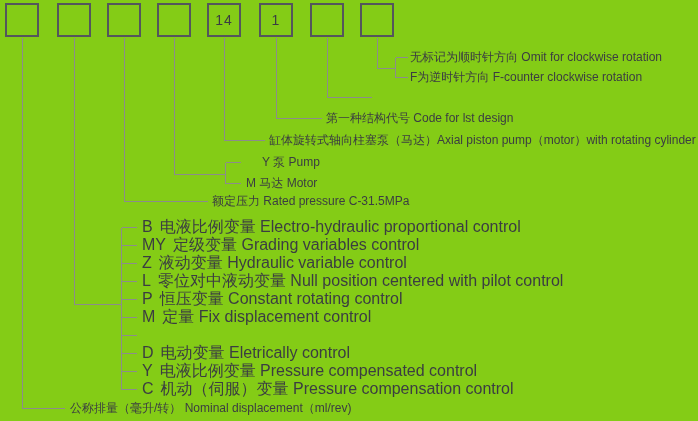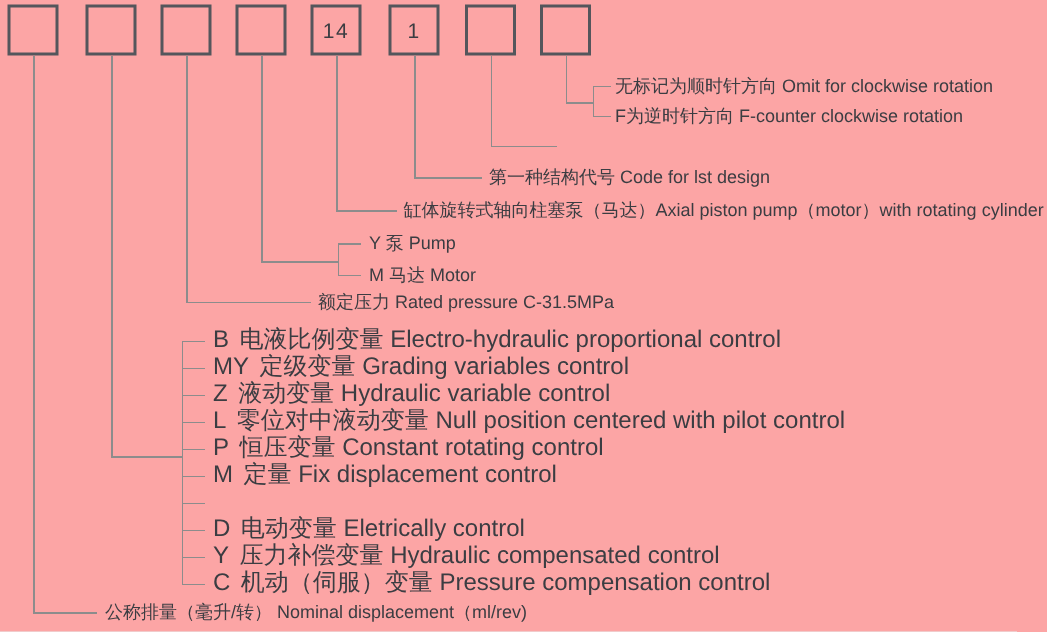--- a/index.html
+++ b/index.html
@@ -5,21 +5,21 @@
   html, body {
     margin: 0;
     padding: 0;
     background: #e9e9e9;
     font-family: "Liberation Sans", "DejaVu Sans", sans-serif;
   }
   .stage {
     position: relative;
     width: 698px;
     height: 421px;
-    background: #fca5a5;
+    background: #84cc16;
     overflow: hidden;
   }
   svg.connectors {
     position: absolute;
     left: 0; top: 0;
     width: 698px; height: 421px;
   }
   svg.connectors path {
     fill: none;
     stroke: #8c8c8c;
@@ -115,21 +115,21 @@
 
   <div class="lbl" style="left:410px; top:49px">无标记为顺时针方向 Omit for clockwise rotation</div>
 
   <div class="lbl" style="left:410px; top:69px">F为逆时针方向 F-counter clockwise rotation</div>
 
 
   <div class="lbl" style="left:326px; top:110px">第一种结构代号 Code for lst design</div>
 
   <div class="lbl" style="left:269px; top:132px">缸体旋转式轴向柱塞泵（马达）Axial piston pump（motor）with rotating cylinder</div>
 
-  <div class="lbl" style="left:246px; top:154px">Y 泵 Pump</div>
+  <div class="lbl" style="left:262px; top:154px">Y 泵 Pump</div>
 
   <div class="lbl" style="left:246px; top:175px">M 马达 Motor</div>
 
   <div class="lbl" style="left:212px; top:193px">额定压力 Rated pressure C-31.5MPa</div>
 
   <div class="ctrl-row" style="top:219px">
     <span class="code">B</span><span>电液比例变量 Electro-hydraulic proportional control</span>
   </div>
   <div class="ctrl-row" style="top:237px">
     <span class="code">MY</span><span>定级变量 Grading variables control</span>
@@ -143,21 +143,21 @@
   <div class="ctrl-row" style="top:291px">
     <span class="code">P</span><span>恒压变量 Constant rotating control</span>
   </div>
   <div class="ctrl-row" style="top:309px">
     <span class="code">M</span><span>定量 Fix displacement control</span>
   </div>
   <div class="ctrl-row" style="top:345px">
     <span class="code">D</span><span>电动变量 Eletrically control</span>
   </div>
   <div class="ctrl-row" style="top:363px">
-    <span class="code">Y</span><span>压力补偿变量 Hydraulic compensated control</span>
+    <span class="code">Y</span><span>电液比例变量 Pressure compensated control</span>
   </div>
   <div class="ctrl-row" style="top:381px">
     <span class="code">C</span><span>机动（伺服）变量 Pressure compensation control</span>
   </div>
 
   <div class="lbl" style="left:70px; top:400px">公称排量（毫升/转） Nominal displacement（ml/rev)</div>
 
 </div>
 
 </body></html>

